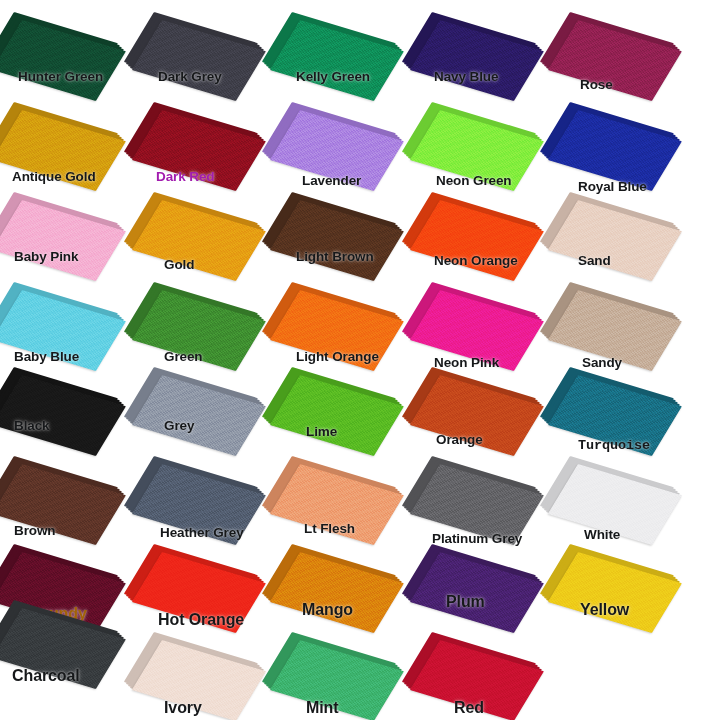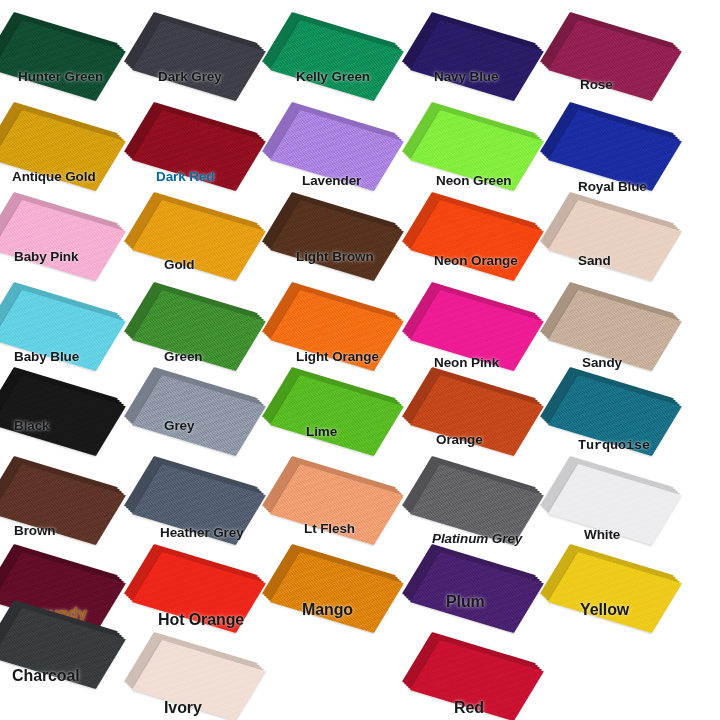--- a/index.html
+++ b/index.html
@@ -118,21 +118,21 @@
       <div class="label" style="left: 2px; top: 72px; color: rgb(22, 24, 26);">Antique Gold</div>
     </div>
     <div class="cell" style="left: 150px; top: 98px;">
       <div class="stack">
         <div class="sheet l1" style="background: rgb(140, 14, 30);"></div>
         <div class="sheet l2" style="background: rgb(140, 14, 30);"></div>
         <div class="sheet l3" style="background: rgb(140, 14, 30);"></div>
         <div class="sheet l4" style="background: rgb(140, 14, 30);"></div>
         <div class="sheet top" style="background: rgb(140, 14, 30);"></div>
       </div>
-      <div class="label" style="left: 6px; top: 72px; color: #0369a1;">Dark Red</div>
+      <div class="label" style="left: 6px; top: 72px; color: #a21caf;">Dark Red</div>
     </div>
     <div class="cell" style="left: 288px; top: 98px;">
       <div class="stack">
         <div class="sheet l1" style="background: rgb(167, 125, 224);"></div>
         <div class="sheet l2" style="background: rgb(167, 125, 224);"></div>
         <div class="sheet l3" style="background: rgb(167, 125, 224);"></div>
         <div class="sheet l4" style="background: rgb(167, 125, 224);"></div>
         <div class="sheet top" style="background: rgb(167, 125, 224);"></div>
       </div>
       <div class="label" style="left: 14px; top: 76px; color: rgb(22, 24, 26);">Lavender</div>
@@ -338,21 +338,21 @@
       <div class="label" style="left: 16px; top: 70px; color: rgb(22, 24, 26);">Lt Flesh</div>
     </div>
     <div class="cell" style="left: 428px; top: 452px;">
       <div class="stack">
         <div class="sheet l1" style="background: rgb(95, 95, 99);"></div>
         <div class="sheet l2" style="background: rgb(95, 95, 99);"></div>
         <div class="sheet l3" style="background: rgb(95, 95, 99);"></div>
         <div class="sheet l4" style="background: rgb(95, 95, 99);"></div>
         <div class="sheet top" style="background: rgb(95, 95, 99);"></div>
       </div>
-      <div class="label" style="left: 4px; top: 80px; color: rgb(22, 24, 26); font-style: italic;">Platinum Grey</div>
+      <div class="label" style="left: 4px; top: 80px; color: rgb(22, 24, 26);">Platinum Grey</div>
     </div>
     <div class="cell" style="left: 566px; top: 452px;">
       <div class="stack">
         <div class="sheet l1" style="background: rgb(236, 236, 238);"></div>
         <div class="sheet l2" style="background: rgb(236, 236, 238);"></div>
         <div class="sheet l3" style="background: rgb(236, 236, 238);"></div>
         <div class="sheet l4" style="background: rgb(236, 236, 238);"></div>
         <div class="sheet top" style="background: rgb(236, 236, 238);"></div>
       </div>
       <div class="label" style="left: 18px; top: 76px; color: rgb(22, 24, 26);">White</div>
@@ -420,20 +420,30 @@
     <div class="cell" style="left: 150px; top: 628px;">
       <div class="stack">
         <div class="sheet l1" style="background: rgb(240, 221, 210);"></div>
         <div class="sheet l2" style="background: rgb(240, 221, 210);"></div>
         <div class="sheet l3" style="background: rgb(240, 221, 210);"></div>
         <div class="sheet l4" style="background: rgb(240, 221, 210);"></div>
         <div class="sheet top" style="background: rgb(240, 221, 210);"></div>
       </div>
       <div class="label big" style="left: 14px; top: 72px; color: rgb(22, 24, 26);">Ivory</div>
     </div>
+    <div class="cell" style="left: 288px; top: 628px;">
+      <div class="stack">
+        <div class="sheet l1" style="background: rgb(58, 176, 106);"></div>
+        <div class="sheet l2" style="background: rgb(58, 176, 106);"></div>
+        <div class="sheet l3" style="background: rgb(58, 176, 106);"></div>
+        <div class="sheet l4" style="background: rgb(58, 176, 106);"></div>
+        <div class="sheet top" style="background: rgb(58, 176, 106);"></div>
+      </div>
+      <div class="label big" style="left: 18px; top: 72px; color: rgb(22, 24, 26);">Mint</div>
+    </div>
     <div class="cell" style="left: 428px; top: 628px;">
       <div class="stack">
         <div class="sheet l1" style="background: rgb(200, 16, 46);"></div>
         <div class="sheet l2" style="background: rgb(200, 16, 46);"></div>
         <div class="sheet l3" style="background: rgb(200, 16, 46);"></div>
         <div class="sheet l4" style="background: rgb(200, 16, 46);"></div>
         <div class="sheet top" style="background: rgb(200, 16, 46);"></div>
       </div>
       <div class="label big" style="left: 18px; top: 72px; color: rgb(22, 24, 26); margin-left: 8px;">Red</div>
     </div>

